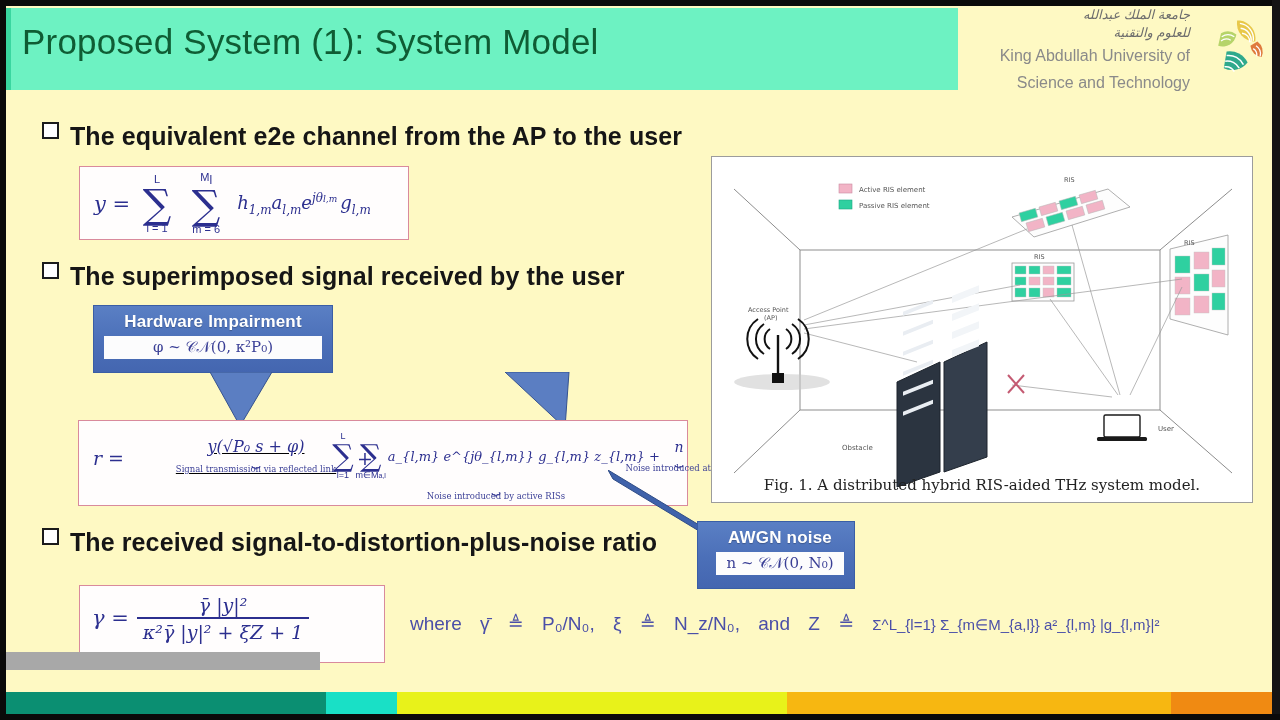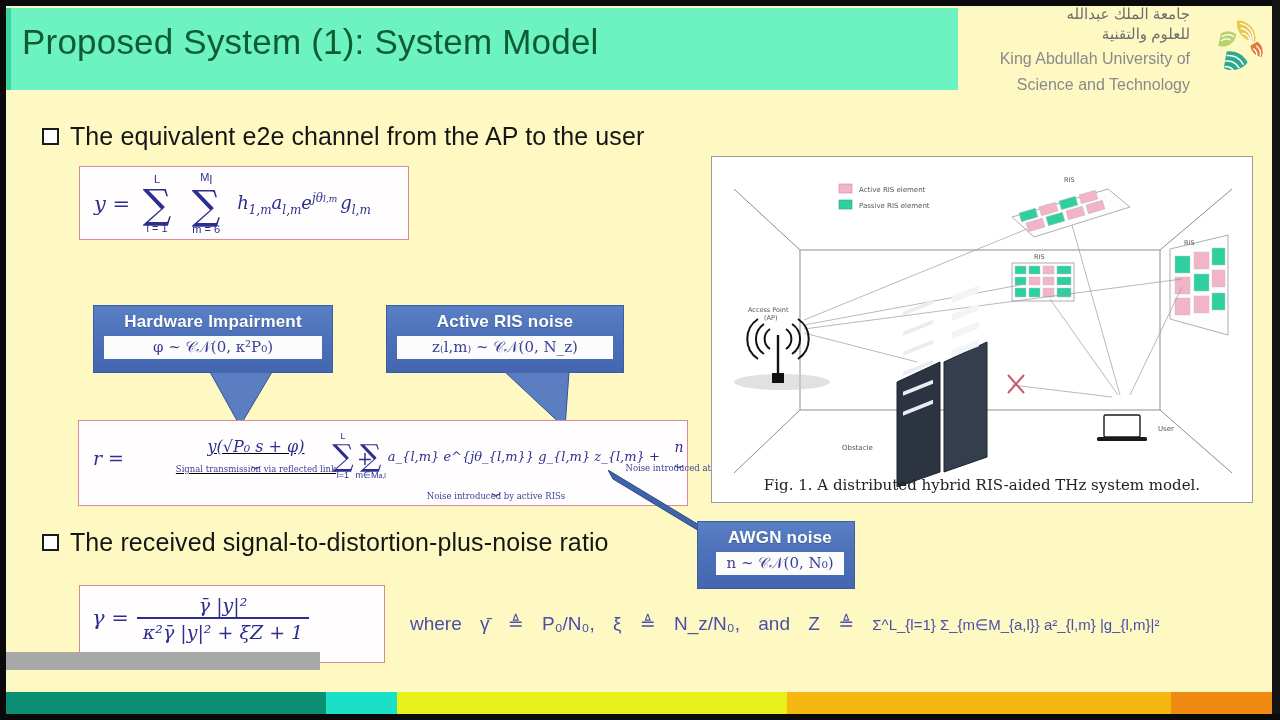--- a/index.html
+++ b/index.html
@@ -24,26 +24,26 @@
     background:#3ad6a0;
   }
   #title-text {
     position:absolute; left:22px; top:22px; width:900px;
     font-size:35px; color:#0f5c34; letter-spacing:.2px; white-space:nowrap;
   }
 
   
   #logo-block { position:absolute; right:10px; top:4px; width:300px; height:92px; display:flex; align-items:center; justify-content:flex-end; }
   #logo-text { text-align:right; margin-right:10px; }
-  .logo-ar { font-size:15px; color:#6d6d6d; line-height:1.35; direction:rtl; }
+  .logo-ar { font-size:13px; color:#6d6d6d; line-height:1.35; direction:rtl;font-style:italic; }
   .logo-en { font-size:16px; color:#8a8a8a; line-height:1.45; margin-top:3px; }
   #logo-mark { width:70px; height:70px; flex:0 0 70px; }
 
   
-  .bullet-row { position:absolute; display:flex; align-items:center; gap:11px; }
+  .bullet-row { position:absolute; display:flex; align-items:flex-start; gap:11px;font-weight:bold; }
   .bullet-sq {
     width:17px; height:17px; border:2.6px solid #1b1b1b; background:#fff; flex:0 0 17px;
   }
   .bullet-txt { font-size:25px; color:#161616; white-space:nowrap; letter-spacing:.1px; }
 
   #bullet1 { left:42px; top:122px; }
   #bullet2 { left:42px; top:262px; }
   #bullet3 { left:42px; top:528px; }
 
   
@@ -170,33 +170,33 @@
         <div class="lim-top"><span>M</span><span class="sub">l</span></div>
         <div class="sig">∑</div>
         <div class="lim-bot">m = 6</div>
       </span>
       <span class="math term" style="margin-left:4px;">
         <span>h</span><span class="sub">1,m</span><span>a</span><span class="sub">l,m</span><span>e</span><span class="sup">jθ</span><span class="sup" style="font-size:9px">l,m</span><span style="margin-left:3px">g</span><span class="sub">l,m</span>
       </span>
     </div>
   </div>
 
+  <div class="bullet-row" id="bullet2">
+    <div class="bullet-sq"></div>
+    <div class="bullet-txt">The superimposed signal received by the user</div>
+  </div>
 
   <div class="callout" id="callout-hw">
     <div class="c-title">Hardware Impairment</div>
     <div class="c-eq">φ ~ 𝒞𝒩(0, κ²P₀)</div>
   </div>
   <svg class="tail" style="left:210px; top:372px;" width="70" height="56">
     <polygon points="0,0 62,0 30,54" fill="#5b7ec2" stroke="#35528f" stroke-width="1"></polygon>
   </svg>
 
-  <div class="callout" id="callout-ris">
-    <div class="c-title">Active RIS noise</div>
-    <div class="c-eq">z₍l,m₎ ~ 𝒞𝒩(0, N_z)</div>
-  </div>
   <svg class="tail" style="left:505px; top:372px;" width="76" height="58">
     <polygon points="0,0 64,0 60,56" fill="#5b7ec2" stroke="#35528f" stroke-width="1"></polygon>
   </svg>
 
   <div class="eqbox" id="eq2">
     <div id="eq2-inner">
 
       <span class="math" style="position:absolute; left:4px; top:18px; font-size:19px; font-style:italic;">r =</span>
 
       <div class="brace-group" style="left:72px; top:8px; width:190px;text-decoration:underline;">

